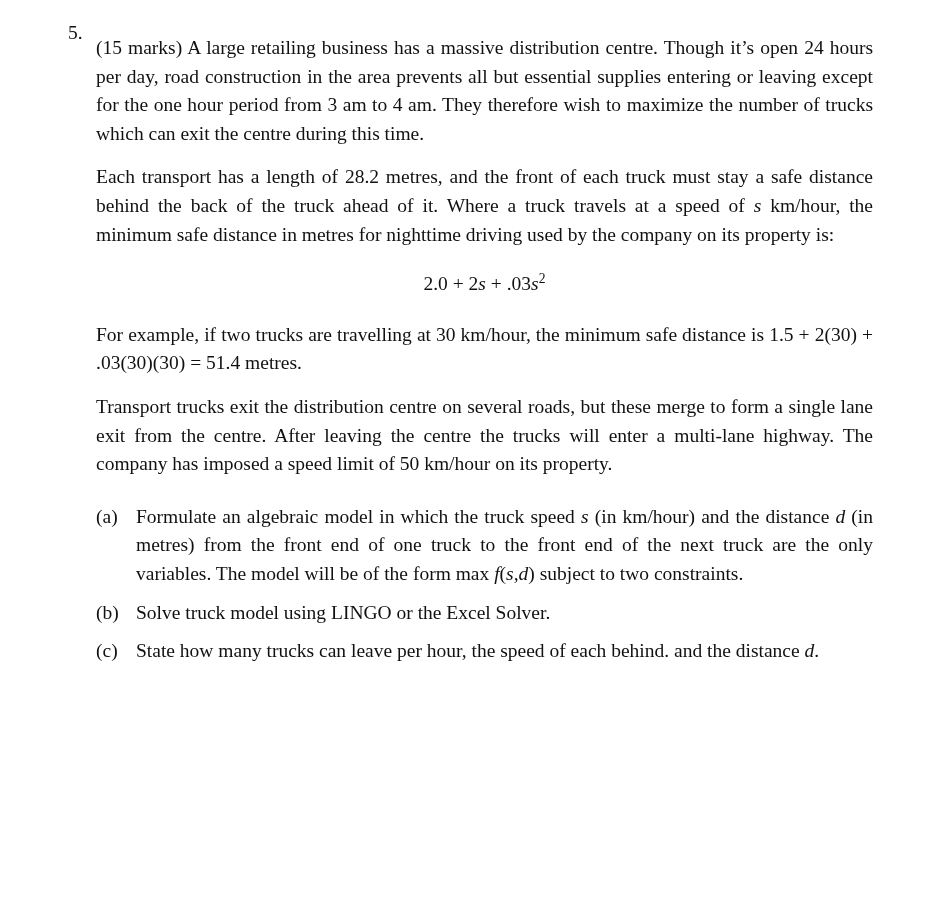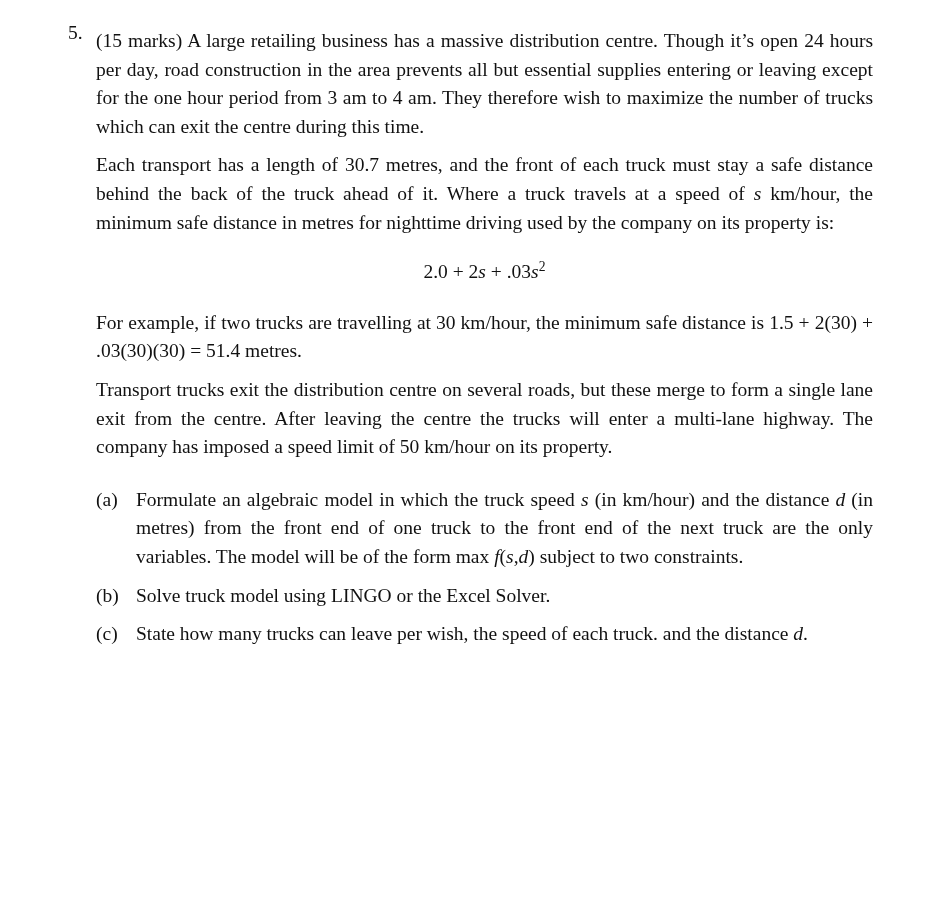--- a/index.html
+++ b/index.html
@@ -21,21 +21,21 @@
   }
   .problem-number {
     width: 28px;
     flex: 0 0 28px;
     text-align: left;
   }
   .problem-body {
     flex: 1 1 auto;
     text-align: justify;
   }
-  .para { margin: 8px 0 10px 0; }
+  .para { margin: 15px 0 10px 0; }
   .formula {
     text-align: center;
     margin: 21px 0 22px 0;
   }
   sup {
     font-size: 70%;
     line-height: 0;
     vertical-align: super;
   }
   .subparts {
@@ -58,21 +58,21 @@
 </head>
 <body>
 
 <div class="page">
   <div class="problem">
     <div class="problem-number">5.</div>
     <div class="problem-body">
 
       <p class="para"><span>(15 marks) A large retailing business has a massive distribution centre. Though it’s open 24 hours per day, road construction in the area prevents all but essential supplies entering or leaving except for the one hour period from 3 am to 4 am. They therefore wish to maximize the number of trucks which can exit the centre during this time.</span></p>
 
-      <p class="para"><span>Each transport has a length of 30.7 metres, and the front of each truck must stay a safe distance behind the back of the truck ahead of it. Where a truck travels at a speed of </span><span class="run-italic">s</span><span> km/hour, the minimum safe distance in metres for nighttime driving used by the company on its property is:</span></p>
+      <p class="para"><span>Each transport has a length of 28.2 metres, and the front of each truck must stay a safe distance behind the back of the truck ahead of it. Where a truck travels at a speed of </span><span class="run-italic">s</span><span> km/hour, the minimum safe distance in metres for nighttime driving used by the company on its property is:</span></p>
 
       <div class="formula"><span>2.0 + 2</span><span class="run-italic">s</span><span> + .03</span><span class="run-italic">s</span><sup>2</sup></div>
 
       <p class="para"><span>For example, if two trucks are travelling at 30 km/hour, the minimum safe distance is 1.5 + 2(30) + .03(30)(30) = 51.4 metres.</span></p>
 
       <p class="para"><span>Transport trucks exit the distribution centre on several roads, but these merge to form a single lane exit from the centre. After leaving the centre the trucks will enter a multi-lane highway. The company has imposed a speed limit of 50 km/hour on its property.</span></p>
 
       <div class="subparts">
 
         <div class="subpart">
@@ -80,19 +80,19 @@
           <span class="subpart-text"><span>Formulate an algebraic model in which the truck speed </span><span class="run-italic">s</span><span> (in km/hour) and the distance </span><span class="run-italic">d</span><span> (in metres) from the front end of one truck to the front end of the next truck are the only variables. The model will be of the form max </span><span class="run-italic">f</span><span>(</span><span class="run-italic">s</span><span>,</span><span class="run-italic">d</span><span>)</span><span> subject to two constraints.</span></span>
         </div>
 
         <div class="subpart">
           <span class="subpart-label">(b)</span>
           <span class="subpart-text"><span>Solve truck model using LINGO or the Excel Solver.</span></span>
         </div>
 
         <div class="subpart">
           <span class="subpart-label">(c)</span>
-          <span class="subpart-text"><span>State how many trucks can leave per wish, the speed of each truck. and the distance </span><span class="run-italic">d</span><span>.</span></span>
+          <span class="subpart-text"><span>State how many trucks can leave per hour, the speed of each behind. and the distance </span><span class="run-italic">d</span><span>.</span></span>
         </div>
 
       </div>
     </div>
   </div>
 </div>
 
 </body></html>

